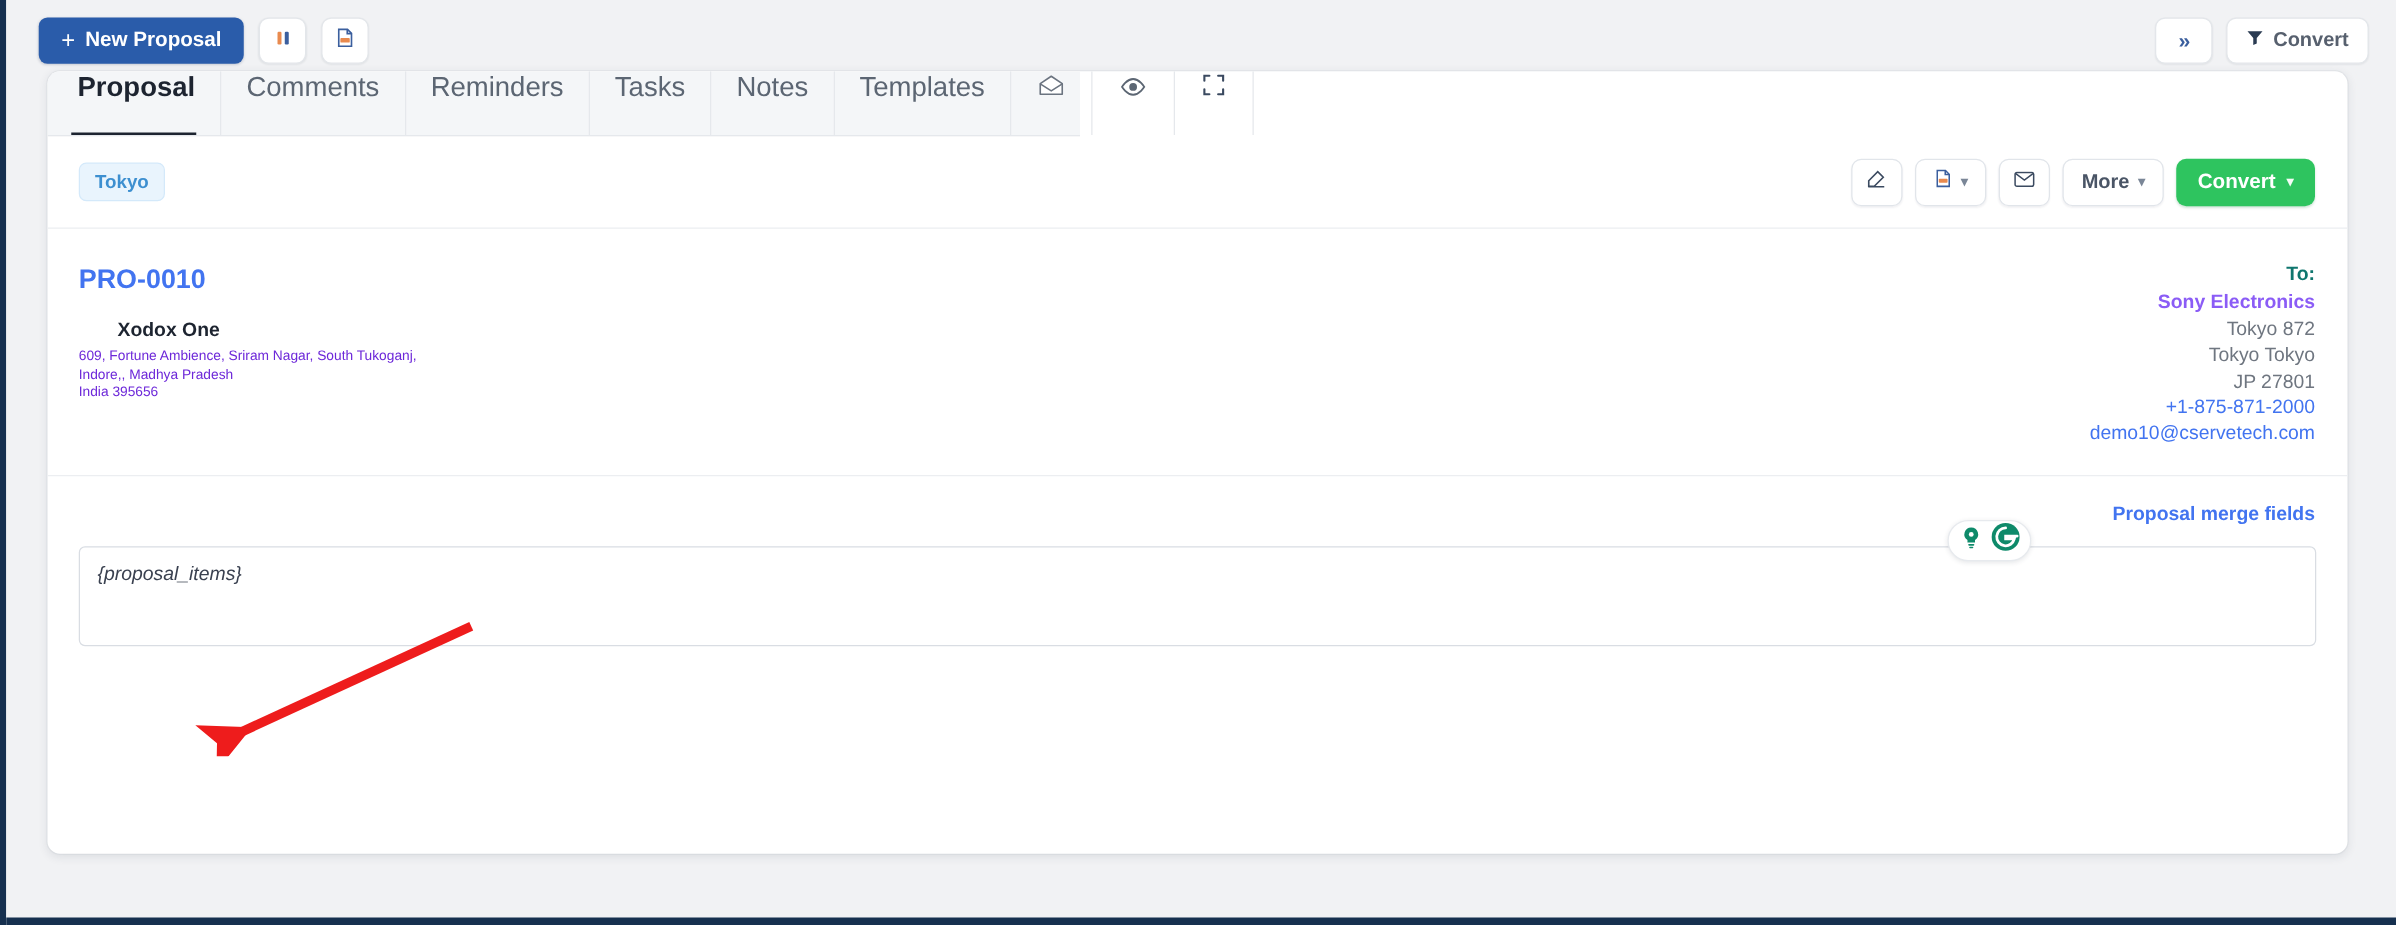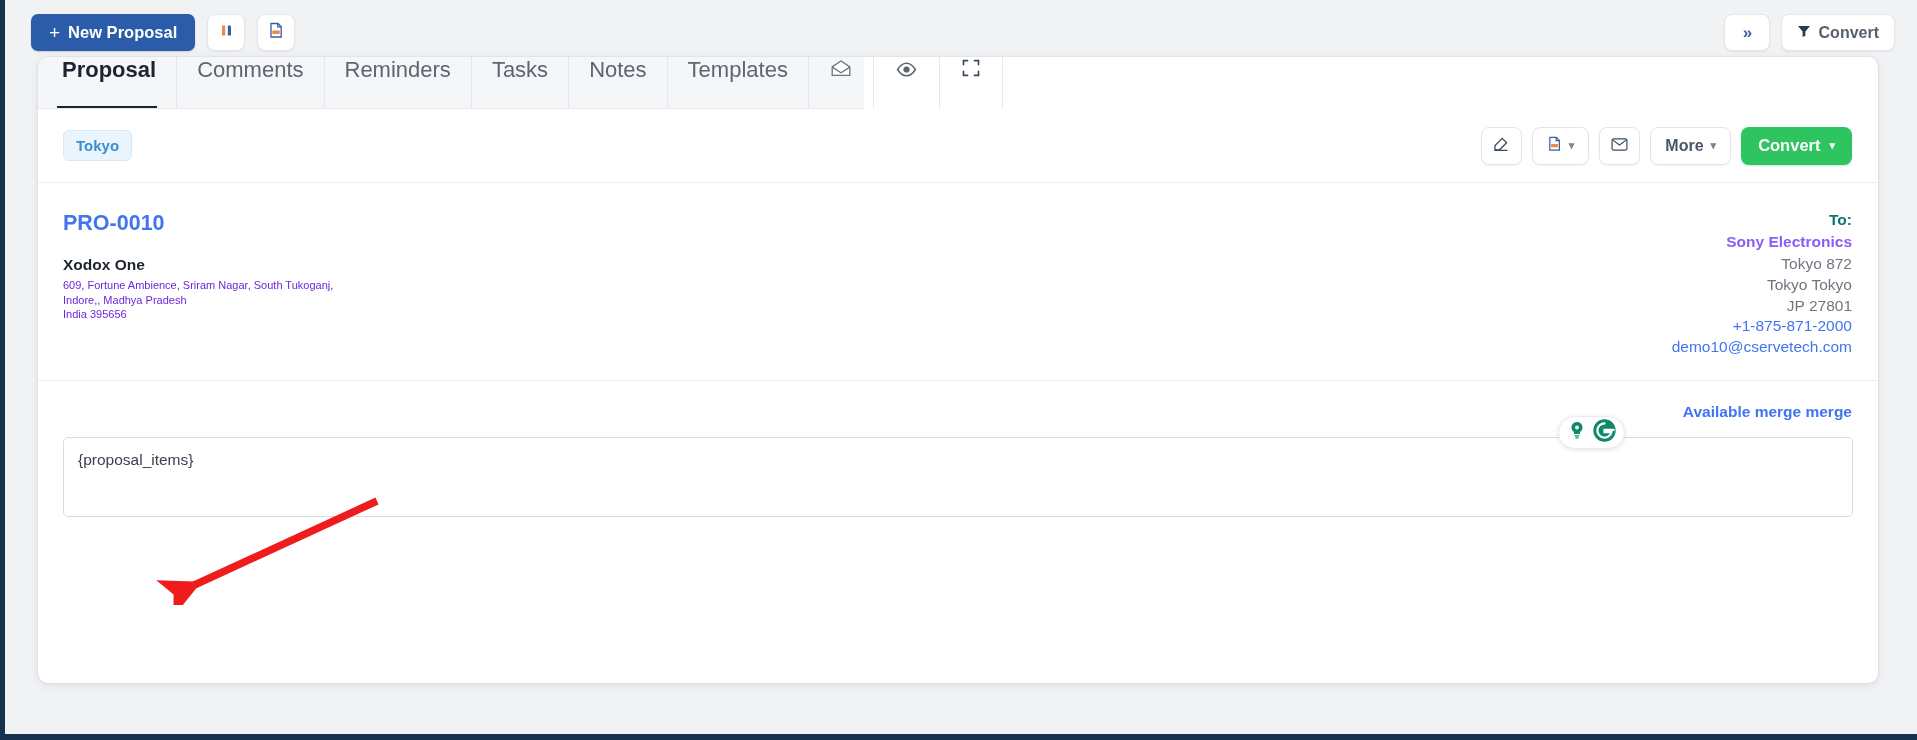--- a/index.html
+++ b/index.html
@@ -101,38 +101,38 @@
   }
   .btn-convert .caret { font-size: 11px; opacity: .95; }
 
   
   .proposal-head {
     padding: 28px 26px 22px 25px; display: flex; justify-content: space-between;
     border-bottom: 1px solid #eceef1; min-height: 196px;
   }
   .pro-id { color: #4274f0; font-size: 21.5px; font-weight: bold; margin-bottom: 20px; }
   .pro-title { color: #4274f0; font-size: 17.5px; font-weight: bold; letter-spacing: .2px; margin-bottom: 17px; }
-  .org-name { color: #1d2430; font-size: 15.5px; font-weight: bold; margin-bottom: 4px; }
+  .org-name { color: #1d2430; font-size: 15.5px; font-weight: bold; margin-bottom: 4px; margin-left: 31px; }
   .addr-line { color: #6d28d9; font-size: 11px; line-height: 1.32; }
   .to-block { text-align: right; }
   .to-label { color: #0f766e; font-size: 15.5px; font-weight: bold; margin-bottom: 4px; }
   .to-name { color: #8b5cf6; font-size: 15.5px; font-weight: bold; margin-bottom: 3px; }
   .to-line { color: #6f7680; font-size: 15.5px; line-height: 1.34; }
   .to-link { color: #4274f0; font-size: 15.5px; line-height: 1.34; }
 
   
   .merge-row { padding: 22px 26px 16px 0; text-align: right; }
   .merge-link { color: #4274f0; font-size: 15.5px; font-weight: bold; cursor: pointer; }
 
   
   .editor-wrap { padding: 0 25px 0 25px; position: relative; }
   .editor {
     width: 100%; height: 80px; border: 1px solid #d9dde3; border-radius: 5px;
     padding: 13px 14px; font-size: 15.5px; color: #3a4150; background: #fff;
-    resize: none; outline: none; font-family: "Liberation Sans", sans-serif;
+    resize: none; outline: none; font-family: "Liberation Sans", sans-serif; font-style: italic;
   }
   .grammarly {
     position: absolute; right: 253px; top: -21px;
     background: #fff; border: 1px solid #e7eaee; border-radius: 22px;
     height: 33px; padding: 0 7px; display: flex; align-items: center; gap: 4px;
     box-shadow: 0 1px 4px rgba(30,40,60,.12);
   }
 
   
   .arrow-svg { position: absolute; left: 150px; top: 495px; pointer-events: none; }
@@ -293,21 +293,21 @@
           <div class="to-name">Sony Electronics</div>
           <div class="to-line">Tokyo 872</div>
           <div class="to-line">Tokyo Tokyo</div>
           <div class="to-line">JP 27801</div>
           <div class="to-link">+1-875-871-2000</div>
           <div class="to-link">demo10@cservetech.com</div>
         </div>
       </div>
 
       <div class="merge-row">
-        <span class="merge-link">Available merge merge</span>
+        <span class="merge-link">Proposal merge fields</span>
       </div>
 
       <div class="editor-wrap">
         <div class="grammarly">
           <span>
             <svg width="22" height="22" viewBox="0 0 24 24">
               <path d="M12 3.2a6 6 0 00-3.3 11v2.1h6.6v-2.1A6 6 0 0012 3.2z" fill="#0e8a6a"></path>
               <rect x="9.3" y="17.6" width="5.4" height="1.5" rx=".7" fill="#0e8a6a"></rect>
               <rect x="10.2" y="20" width="3.6" height="1.4" rx=".7" fill="#0e8a6a"></rect>
               <circle cx="12" cy="9.3" r="2.1" fill="#fff"></circle>

